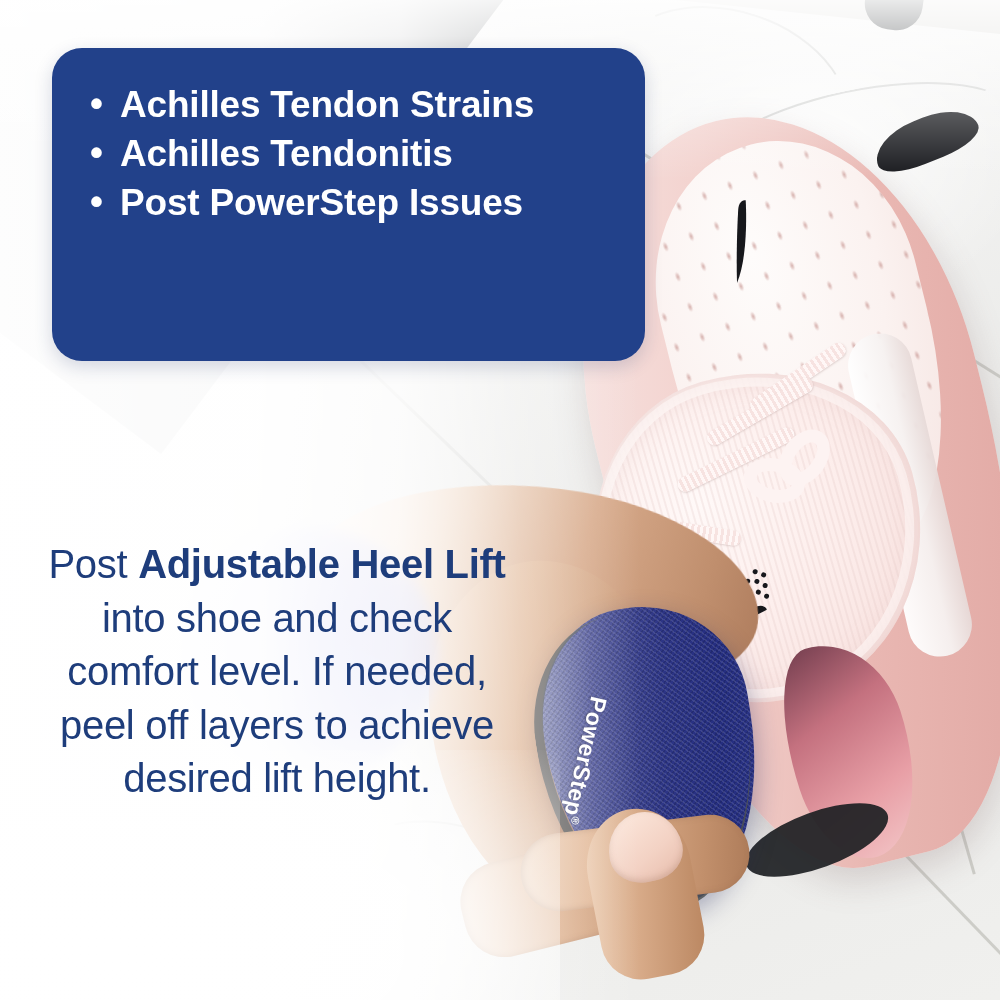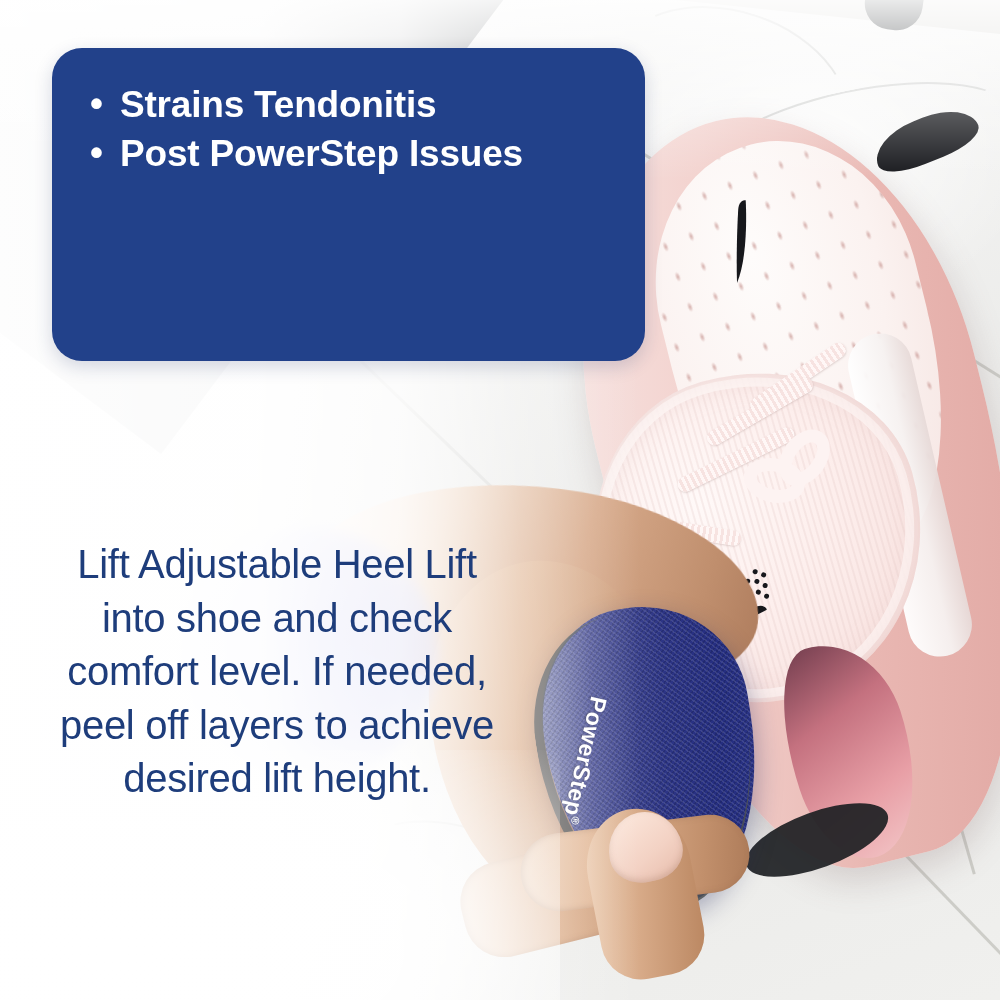--- a/index.html
+++ b/index.html
@@ -422,21 +422,21 @@
   .instruction {
     position: absolute;
     left: 42px; top: 498px;
     width: 470px;
     text-align: center;
     color: #1e3d7b;
     font-size: 40px;
     line-height: 1.34;
     letter-spacing: -.3px;
   }
-  .instruction b { font-weight: normal; }
+  .instruction b { font-weight: bold; }
 </style>
 </head>
 <body>
 
 <div id="stage">
 
   <div class="photo">
     <div class="marble"></div>
     <div class="vein v1"></div>
     <div class="vein v2"></div>
@@ -520,22 +520,23 @@
     <div class="nail"></div>
 
     <div class="glow"></div>
     <div class="left-wash"></div>
     <div class="top-wash"></div>
     <div class="bottom-wash"></div>
   </div>
 
   <div class="callout">
     <ul class="bullets">
-      <li>Strains Tendonitis</li>
+      <li>Achilles Tendon Strains</li>
+      <li>Achilles Tendonitis</li>
       <li>Post PowerStep Issues</li>
     </ul>
   </div>
 
   <p class="instruction">
-    <span>Lift </span><b>Adjustable Heel Lift</b><span> into shoe and check comfort level. If needed, peel off layers to achieve desired lift height.</span>
+    <span>Post </span><b>Adjustable Heel Lift</b><span> into shoe and check comfort level. If needed, peel off layers to achieve desired lift height.</span>
   </p>
 
 </div>
 
 </body></html>

